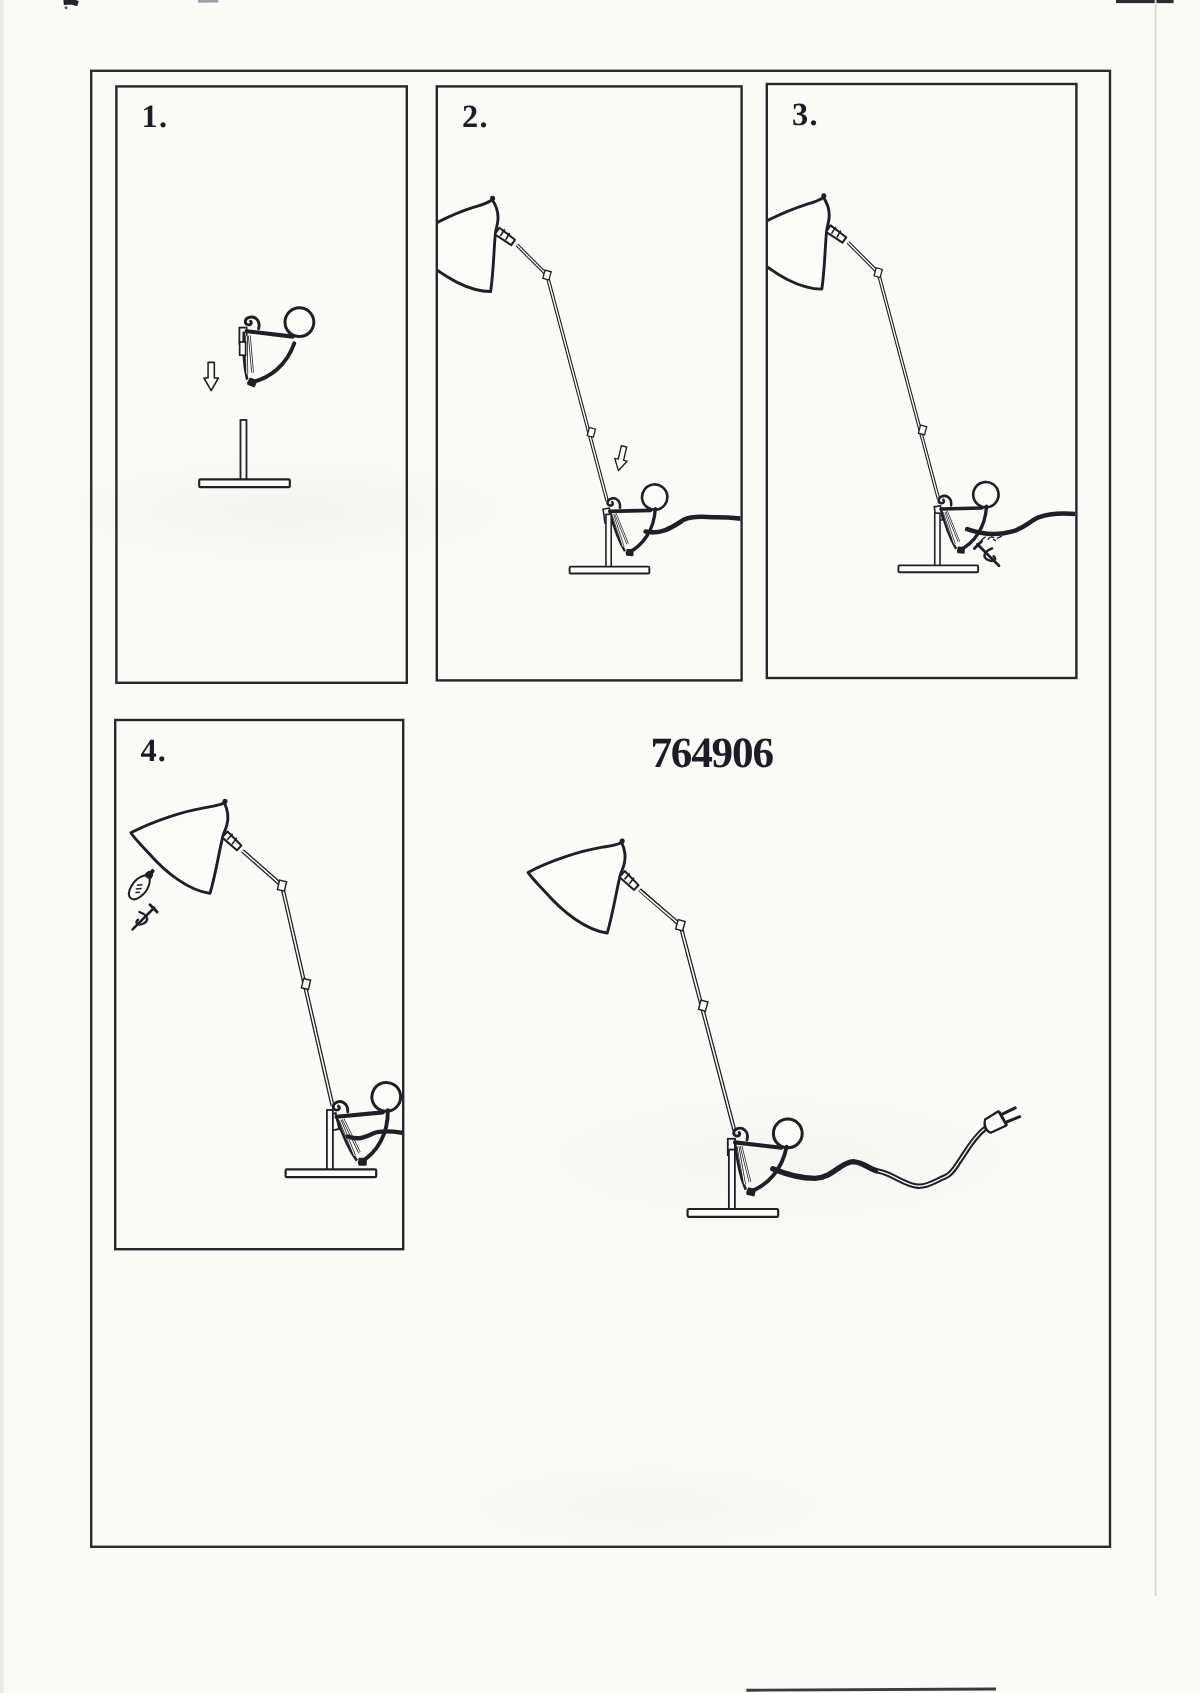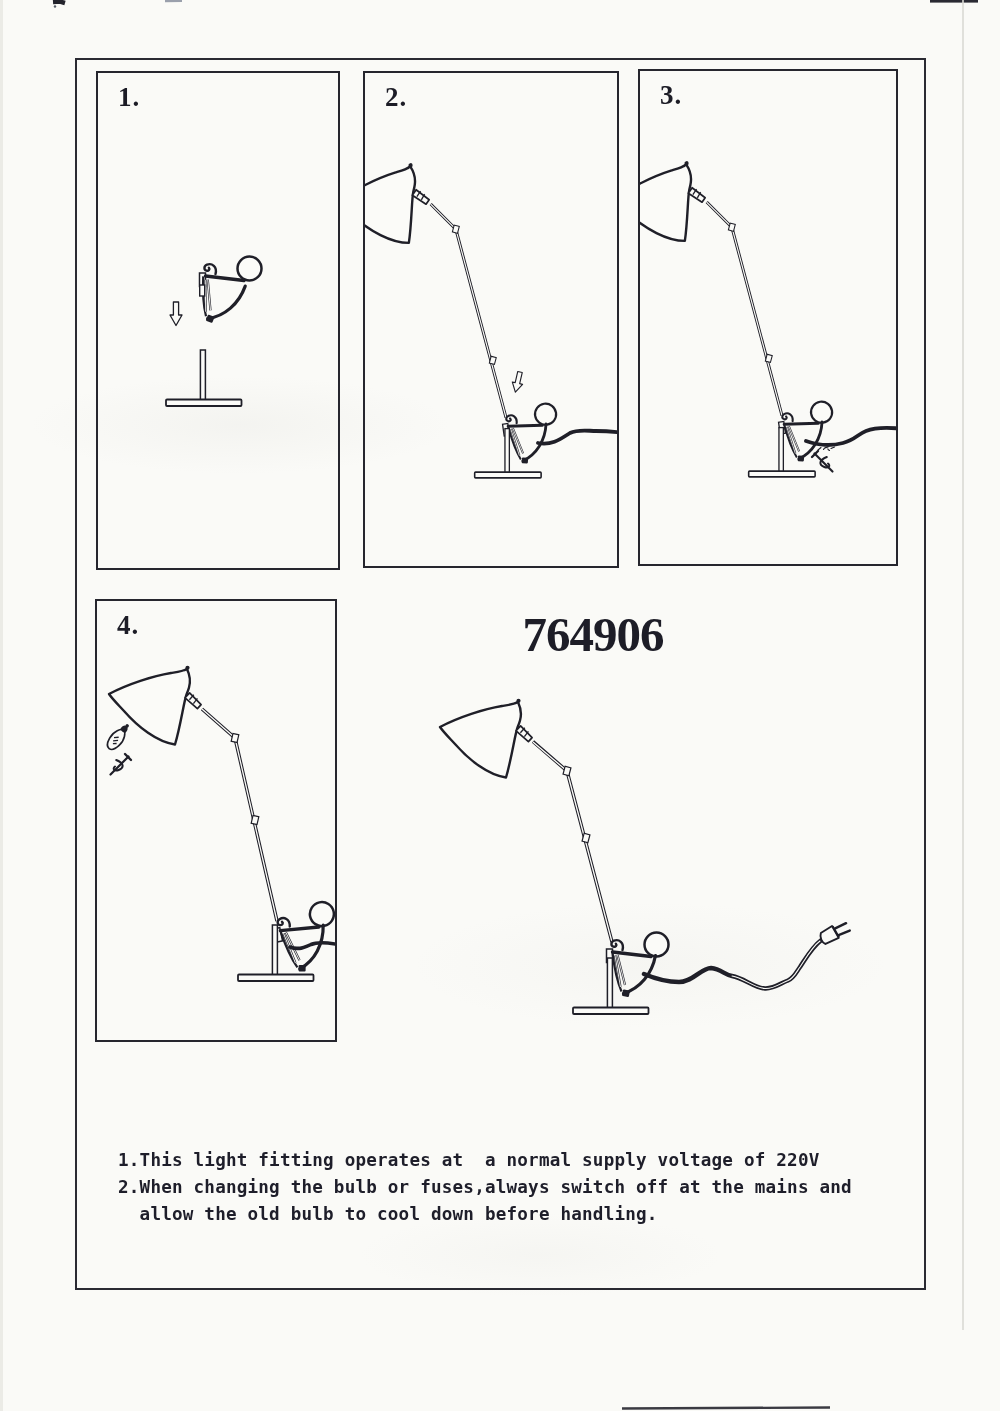--- a/index.html
+++ b/index.html
@@ -10,21 +10,21 @@
        border:2px solid #2a2a32;background:transparent;}
   .panel{position:absolute;border:2px solid #26262e;background:transparent;}
   .panel-1{left:96px;top:71px;width:240px;height:495px;}
   .panel-2{left:363px;top:71px;width:252px;height:493px;}
   .panel-3{left:638px;top:69px;width:256px;height:493px;}
   .panel-4{left:95px;top:599px;width:238px;height:439px;}
   .panel-label{position:absolute;left:20px;top:9px;
        font-family:"Liberation Serif",serif;font-weight:bold;font-size:27px;color:#1c1c26;
        letter-spacing:1px;}
   .model-number{position:absolute;left:443px;top:606px;width:300px;text-align:center;
-       font-family:"Liberation Serif",serif;font-weight:bold;font-size:49px;color:#1d1d27;
+       font-family:"Liberation Serif",serif;font-weight:bold;font-size:36px;color:#1d1d27;
        letter-spacing:-1px;}
   .notes{position:absolute;left:118px;top:1147px;color:#1e1e2a;
        font-family:"DejaVu Sans Mono",monospace;font-weight:bold;font-size:17.6px;
        line-height:27px;white-space:pre;letter-spacing:0.2px;}
   svg.art{position:absolute;left:0;top:0;}
 </style>
 </head>
 <body>
 
 <div class="sheet">
@@ -39,23 +39,20 @@
   </div>
   <div class="panel panel-3">
     <span class="panel-label">3.</span>
   </div>
   <div class="panel panel-4">
     <span class="panel-label">4.</span>
   </div>
 
   <div class="model-number">764906</div>
 
-  <div class="notes"><span>1.This light fitting operates at  a normal supply voltage of 220V</span>
-<span>2.When changing the bulb or fuses,always switch off at the mains and</span>
-<span>  allow the old bulb to cool down before handling.</span></div>
 
   <svg class="art" width="1000" height="1411" viewBox="0 0 1000 1411">
     <defs>
 
       <g id="jbar">
         <path d="M 10.5,12 C 12.5,4.5 6.8,0.8 2,2.7 C -1.3,4 -1.3,7.8 1.4,8.6 C 3.7,9.3 5.2,7.3 3.9,5.7" fill="none" stroke="#1f1f28" stroke-width="2.4" stroke-linecap="round"></path>
         <rect x="-5.5" y="11" width="6" height="13.5" fill="#fbfbf8" stroke="#1f1f28" stroke-width="1.5"></rect>
         <path d="M 0.5,14 L 39,18.5" stroke="#1f1f28" stroke-width="3.4" fill="none" stroke-linecap="round"></path>
         <circle cx="44.5" cy="6.5" r="12" fill="#fbfbf8" stroke="#1f1f28" stroke-width="2.5"></circle>
       </g>

